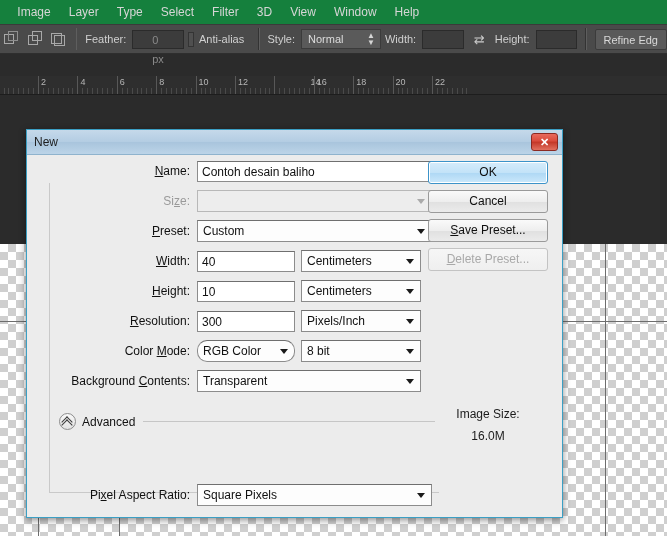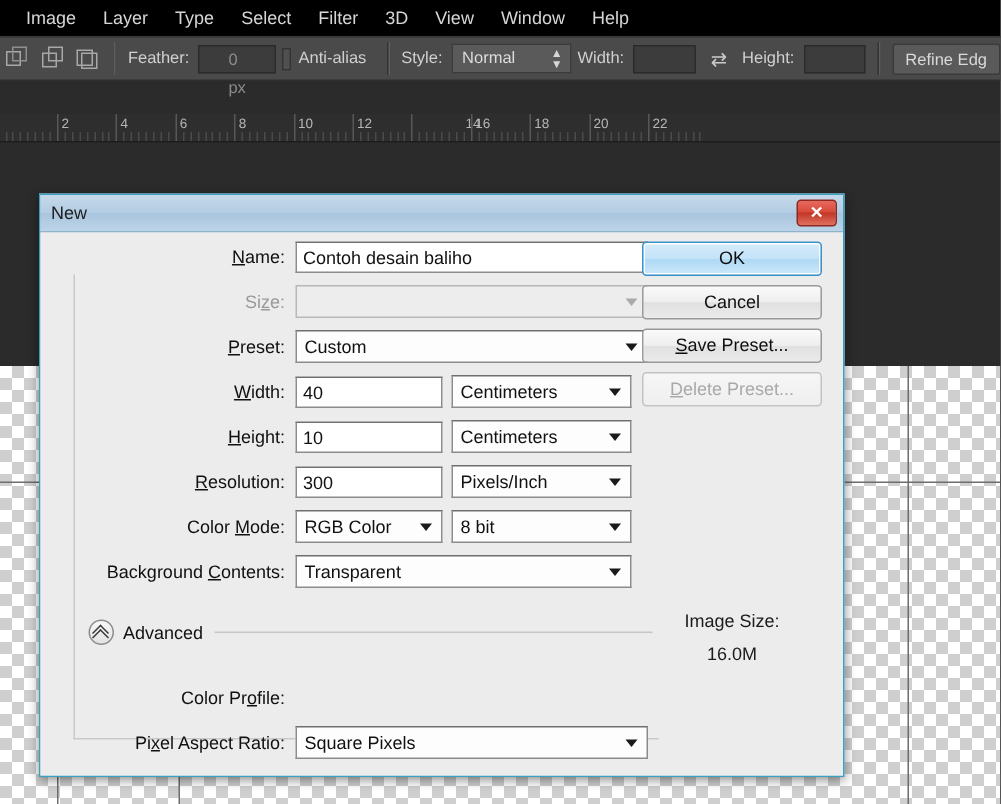--- a/index.html
+++ b/index.html
@@ -16,21 +16,21 @@
     width: 667px;
     height: 536px;
     overflow: hidden;
     background: #2b2b2b;
   }
 
   
   .menubar {
     position: absolute; left: 0; top: 0;
     width: 667px; height: 25px;
-    background: #000000;
+    background: #15803d;
     border-bottom: 1px solid #3a3a3a;
     display: flex; align-items: center;
     box-sizing: border-box;
   }
   .menu-item {
     color: #d6d6d6;
     font-size: 12px;
     padding: 4px 9px 5px 9px;
     white-space: nowrap;
     line-height: 14px;
@@ -583,40 +583,39 @@
         </div>
 
         <div class="row">
           <div class="lbl"><span class="u">R</span>esolution:</div>
           <div class="txtfield" style="width:98px;">300</div>
           <div class="selectbox" style="width:120px;margin-left:6px;">Pixels/Inch</div>
         </div>
 
         <div class="row">
           <div class="lbl">Color <span class="u">M</span>ode:</div>
-          <div class="selectbox" style="width:98px;">RGB Color</div>
+          <div class="selectbox" style="width:98px;border-radius:10px;">RGB Color</div>
           <div class="selectbox" style="width:120px;margin-left:6px;">8 bit</div>
         </div>
 
         <div class="row">
           <div class="lbl">Background <span class="u">C</span>ontents:</div>
           <div class="selectbox" style="width:224px;">Transparent</div>
         </div>
 
       </div>
 
       <div class="advanced-row">
         <div class="adv-toggle"></div>
         <div class="adv-label">Advanced</div>
         <div class="adv-line"></div>
       </div>
 
       <div class="form-col" style="top:298px;">
         <div class="row">
-          <div class="lbl">Color Pr<span class="u">o</span>file:</div>
         </div>
         <div class="row">
           <div class="lbl">Pi<span class="u">x</span>el Aspect Ratio:</div>
           <div class="selectbox" style="width:235px;">Square Pixels</div>
         </div>
       </div>
 
       <div class="btn-col">
         <div class="btn primary">OK</div>
         <div class="btn">Cancel</div>

